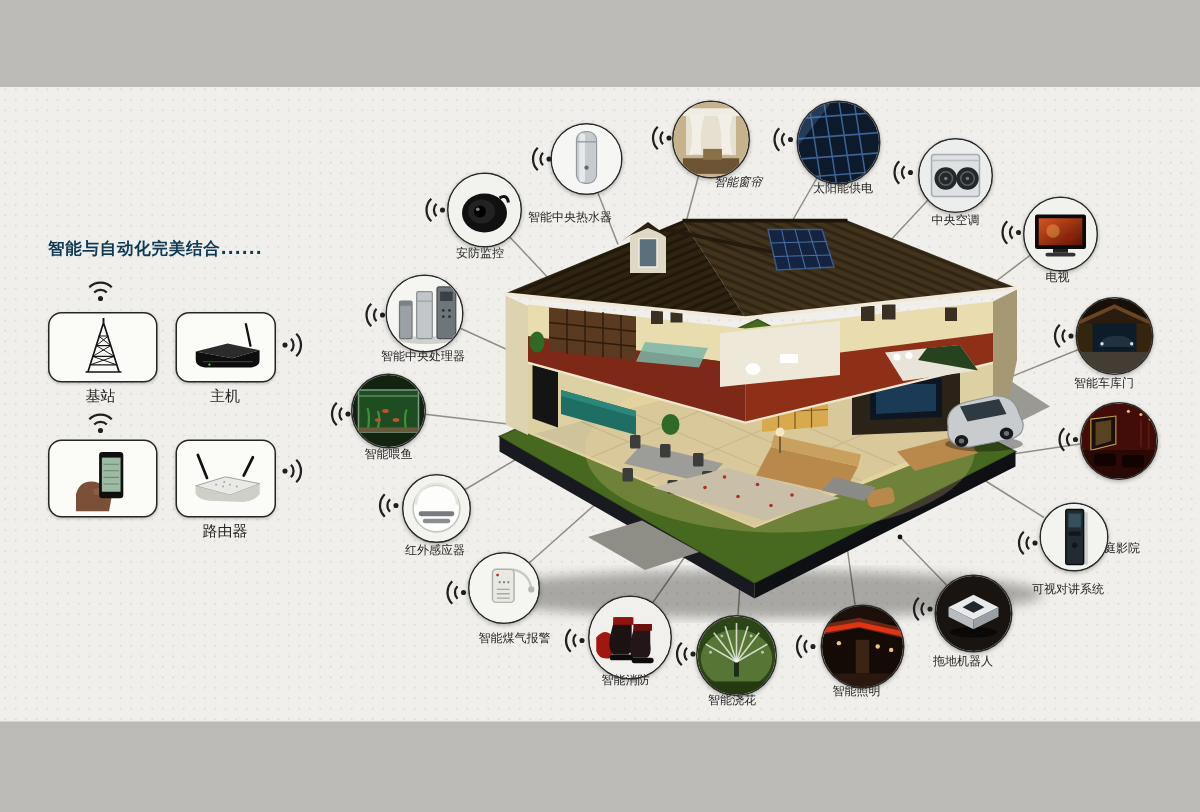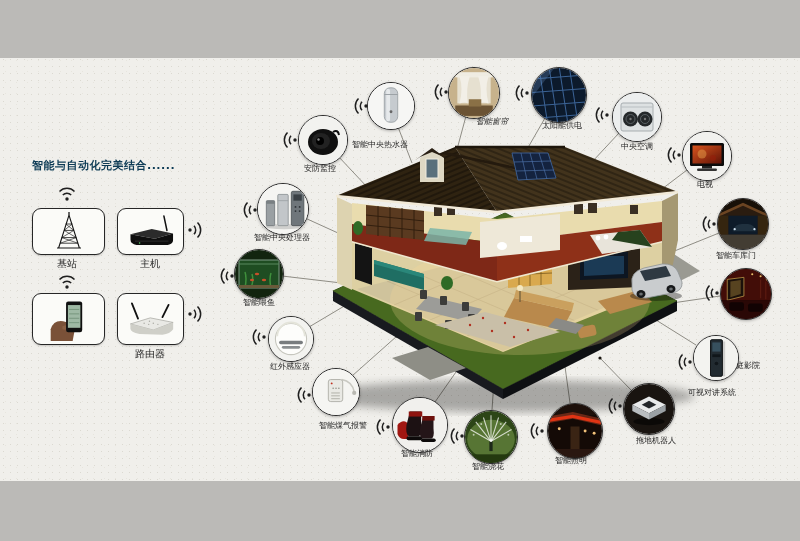--- a/index.html
+++ b/index.html
@@ -457,21 +457,21 @@
   <div class="node" style="left:623px;top:383px;width:50px;height:50px;">
     <svg viewBox="0 0 48 48">
       <rect width="48" height="48" fill="#191410"></rect>
       <ellipse cx="24" cy="36" rx="15" ry="3.5" fill="rgba(0,0,0,0.55)"></ellipse>
       <polygon points="24,12 40,20 24,28 8,20" fill="#e8eaeb"></polygon>
       <polygon points="8,20 24,28 24,34 8,26" fill="#b9bdc0"></polygon>
       <polygon points="24,28 40,20 40,26 24,34" fill="#9aa0a4"></polygon>
       <polygon points="24,16 31,20 24,23.5 17,20" fill="#23262a"></polygon>
     </svg>
   </div>
-  <div class="node-label" style="left:642px;top:436px;margin-left:14px;">拖地机器人</div>
+  <div class="node-label" style="left:642px;top:436px;">拖地机器人</div>
 
   <div class="node" style="left:547px;top:403px;width:54px;height:54px;">
     <svg viewBox="0 0 48 48">
       <rect width="48" height="48" fill="#140a06"></rect>
       <path d="M0,14 L48,9 L48,0 L0,0 Z" fill="#1d100a"></path>
       <path d="M0,17 L22,13 L48,19 L48,13 L22,7 L0,11 Z" fill="rgba(255,90,48,0.35)"></path>
       <path d="M0,16 L22,12.5 L48,18 L48,15 L22,9.5 L0,13 Z" fill="#e03414"></path>
       <rect x="20" y="20" width="8" height="20" fill="#3a2414"></rect>
       <g fill="#f2c27a">
           <circle cx="10" cy="22" r="1.3"></circle>

